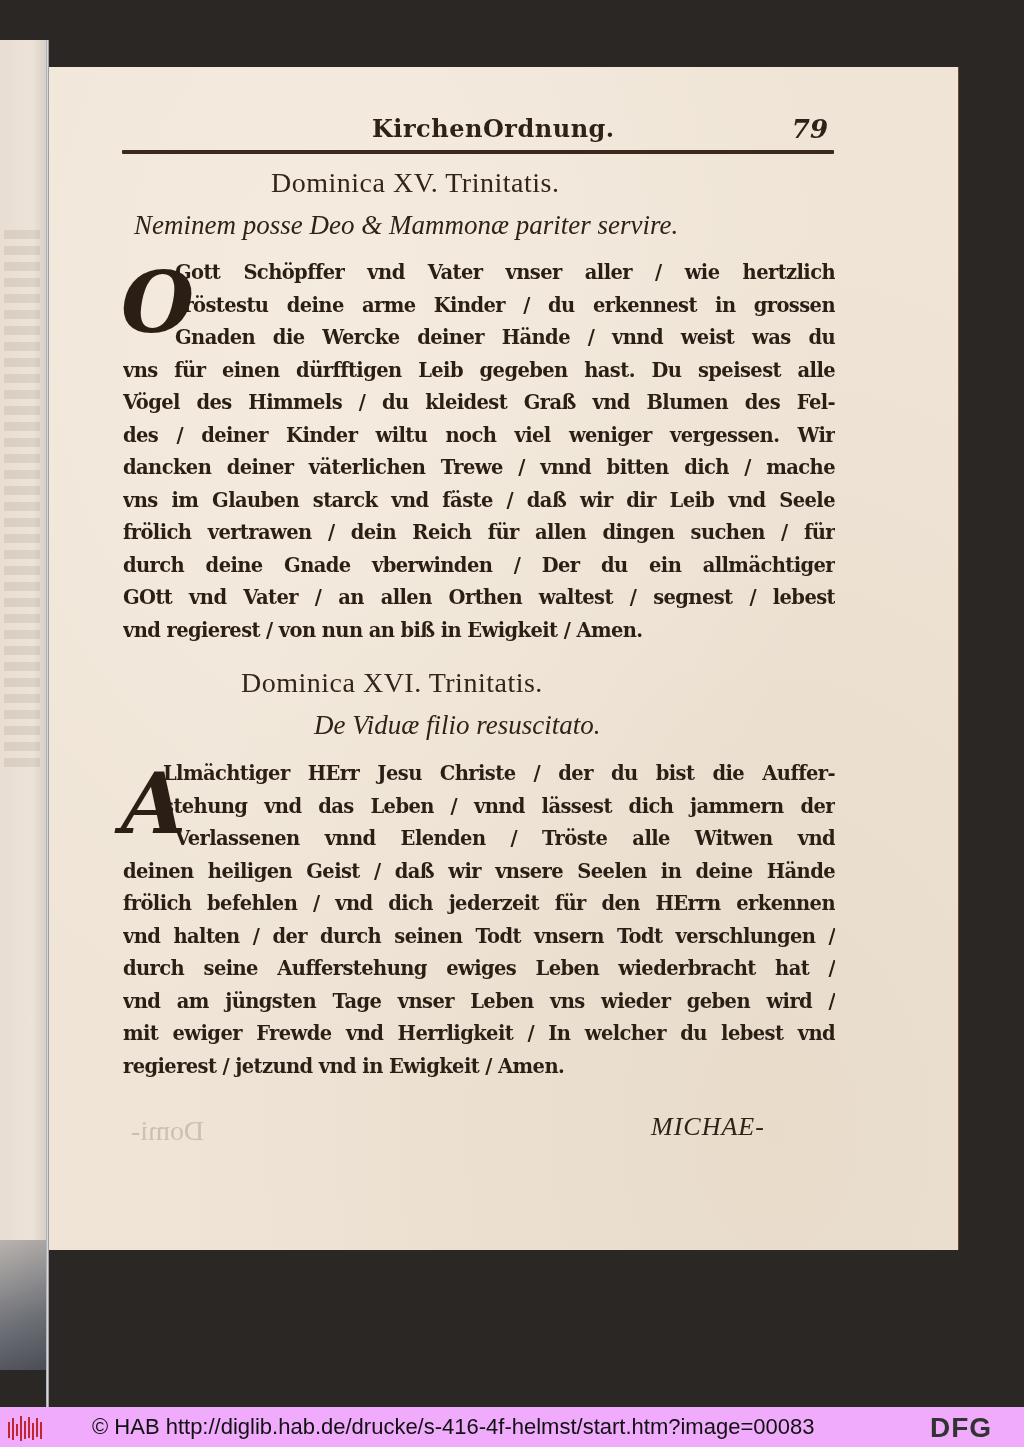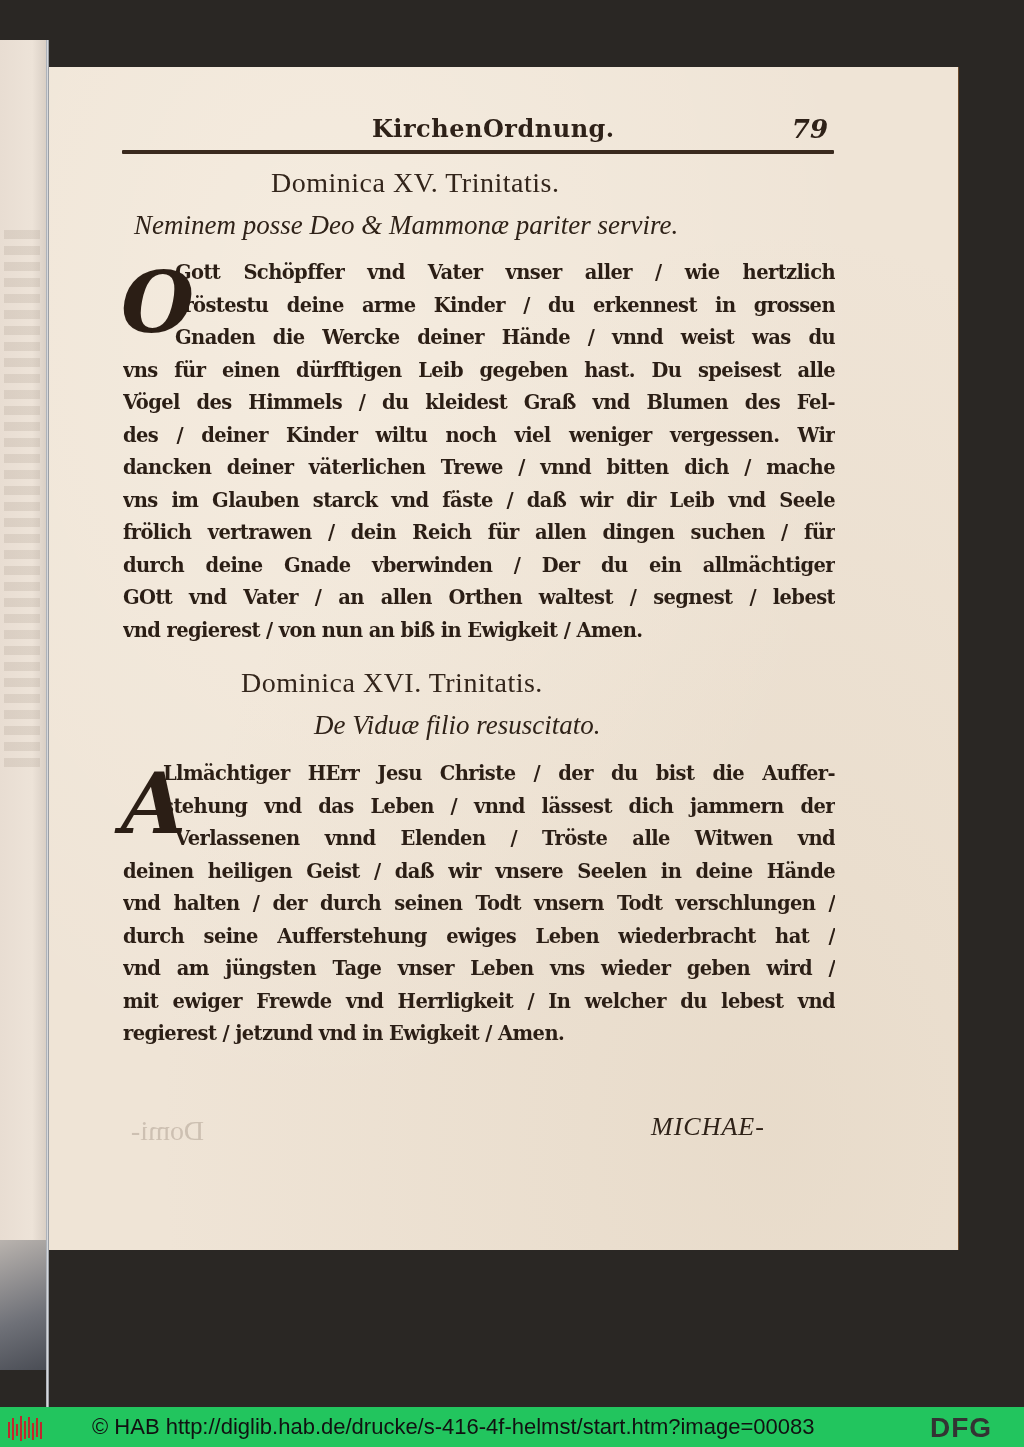--- a/index.html
+++ b/index.html
@@ -75,21 +75,21 @@
     .catchword {
       position: absolute; left: 602px; top: 1045px; font-family: "Liberation Serif", serif;
       font-style: italic; font-size: 26px; color: #2f2218; letter-spacing: 1px;
     }
     .ghost-text {
       position: absolute; font-family: "Liberation Serif", serif; color: rgba(120,100,85,0.28);
       white-space: nowrap; transform: scaleX(-1);
     }
     .footer {
       position: absolute; left: 0; top: 1407px; width: 1024px; height: 40px;
-      background: #22c55e; display: flex; align-items: center;
+      background: #f0abfc; display: flex; align-items: center;
     }
     .hab-logo { position: absolute; left: 6px; top: 5px; width: 40px; height: 30px; }
     .copyright {
       position: absolute; left: 92px; top: 7px; font-family: "Liberation Sans", sans-serif;
       font-size: 22px; color: #111; white-space: nowrap;
     }
     .dfg-logo {
       position: absolute; left: 930px; top: 7px; font-family: "Liberation Sans", sans-serif;
       font-weight: bold; font-size: 28px; color: #333; letter-spacing: 1px; line-height: 28px;
     }
@@ -133,20 +133,21 @@
 
   <div class="section-title" style="left:192px; top:600px;">Dominica XVI. Trinitatis.</div>
   <div class="section-sub" style="left:265px; top:643px;">De Viduæ filio resuscitato.</div>
 
   <div class="prayer" style="top:691px;">
     <span class="drop-cap">A</span>
     <span class="line" style="padding-left:40px;">Llmächtiger HErr Jesu Christe / der du bist die Auffer-</span>
     <span class="line" style="padding-left:40px;">stehung vnd das Leben / vnnd lässest dich jammern der</span>
     <span class="line indent">Verlassenen vnnd Elenden / Tröste alle Witwen vnd</span>
     <span class="line">deinen heiligen Geist / daß wir vnsere Seelen in deine Hände</span>
+    <span class="line">frölich befehlen / vnd dich jederzeit für den HErrn erkennen</span>
     <span class="line">vnd halten / der durch seinen Todt vnsern Todt verschlungen /</span>
     <span class="line">durch seine Aufferstehung ewiges Leben wiederbracht hat /</span>
     <span class="line">vnd am jüngsten Tage vnser Leben vns wieder geben wird /</span>
     <span class="line">mit ewiger Frewde vnd Herrligkeit / In welcher du lebest vnd</span>
     <span class="line last">regierest / jetzund vnd in Ewigkeit / Amen.</span>
   </div>
 
   <div class="catchword">MICHAE-</div>
   <div class="ghost-text" style="left:82px; top:1048px; font-size:28px;">Domi-</div>
 </div>

